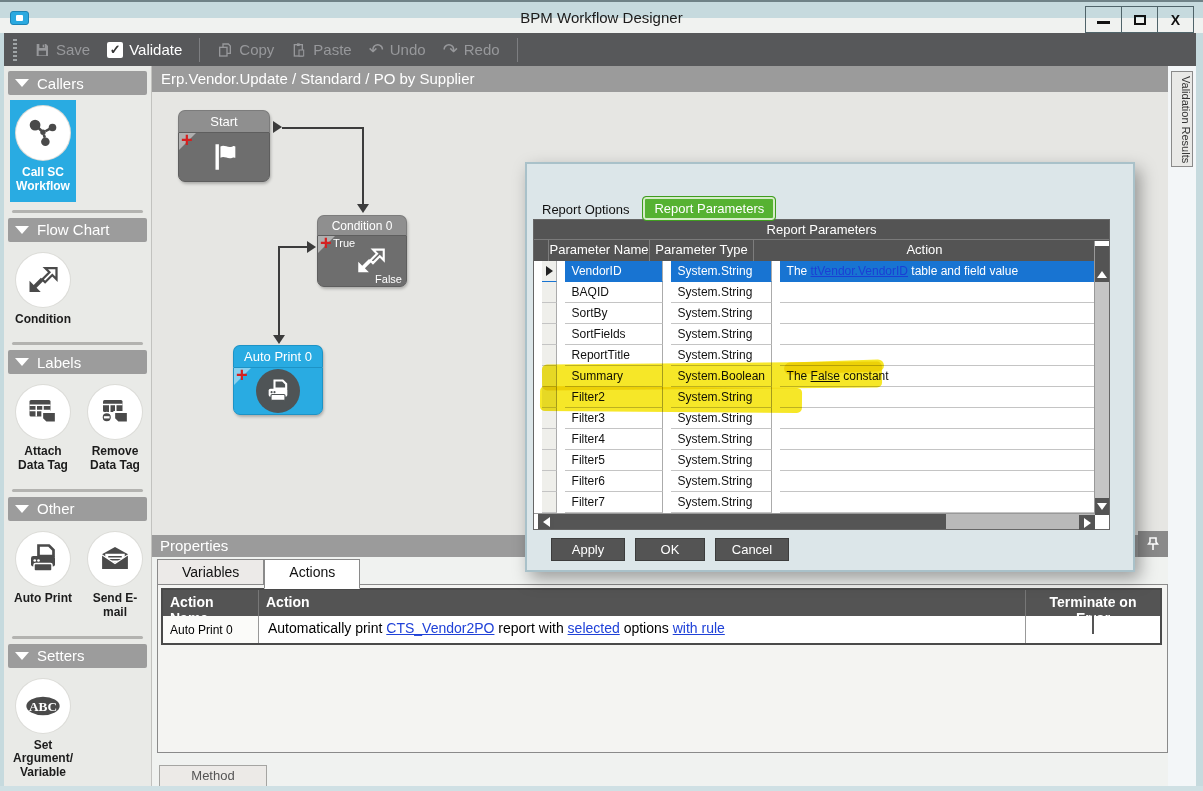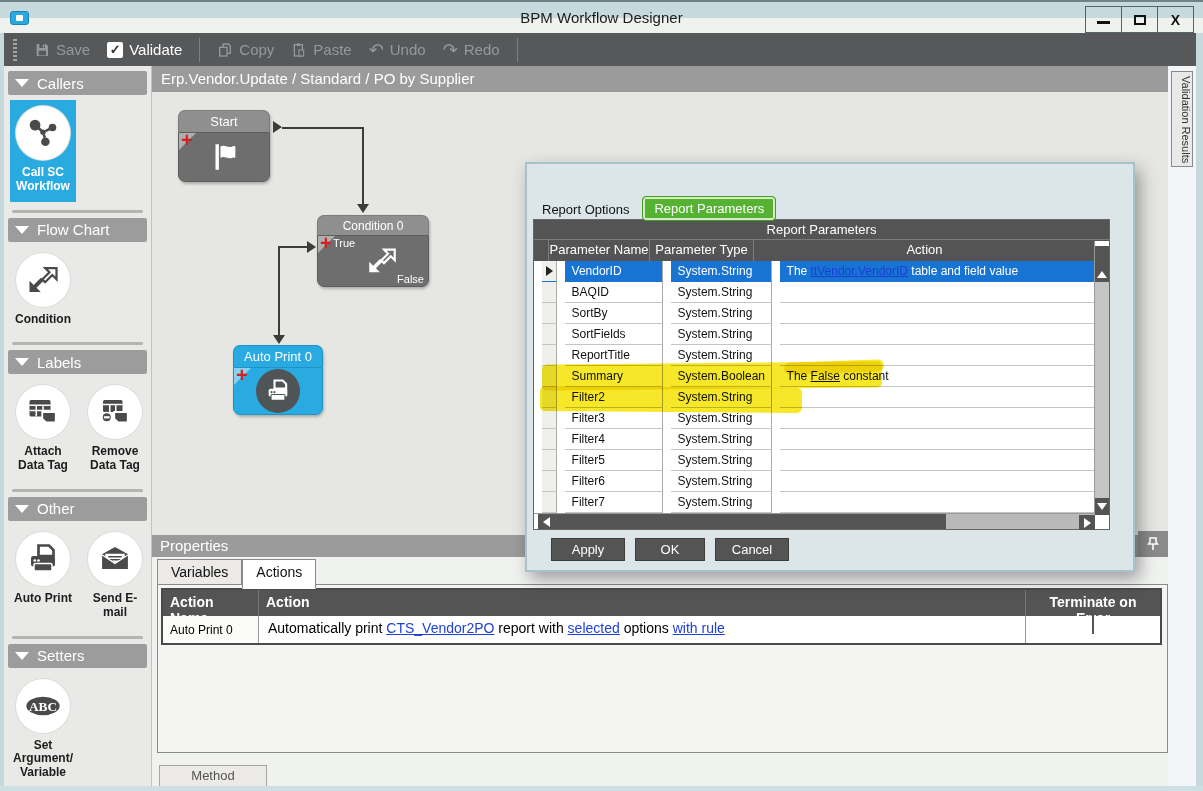--- a/index.html
+++ b/index.html
@@ -59,21 +59,21 @@
   .lab-true { left:15px; top:1px; }
   .lab-false { right:4px; bottom:1px; }
   .cline { position:absolute; background:#3c3c3c; }
   .arr-down { position:absolute; width:0; height:0; border-left:6px solid transparent; border-right:6px solid transparent; border-top:9px solid #3c3c3c; }
   .arr-right { position:absolute; width:0; height:0; border-top:6px solid transparent; border-bottom:6px solid transparent; border-left:9px solid #3c3c3c; }
 
   
   .props-header { position:absolute; left:152px; top:535px; width:1016px; height:22px; background:#9b9b9b; color:#fff; font-size:15px; line-height:22px; padding-left:8px; }
   .pin-btn { position:absolute; right:0; top:-4px; width:30px; height:26px; background:#8a8a8a; display:flex; align-items:center; justify-content:center; }
   .ptabs { position:absolute; left:157px; top:559px; display:flex; }
-  .ptab { height:30px; padding:4px 13px; font-size:14px; color:#111; border:1px solid #8a8a8a; background:#eceae8; }
+  .ptab { height:30px; padding:4px 24px; font-size:14px; color:#111; border:1px solid #8a8a8a; background:#eceae8; }
   .ptab.active { background:#fff; border-bottom:1px solid #fff; position:relative; z-index:3; }
   .props-panel { position:absolute; left:157px; top:584px; width:1011px; height:169px; background:#f4f4f2; border:1px solid #8a8a8a; }
   .atable { margin:3px; border:2px solid #4a4a4a; width:1001px; }
   .arow { display:flex; }
   .ahc { background:#545454; color:#fff; font-weight:bold; font-size:14px; padding:4px 7px; border-right:1px solid #777; height:26px; }
   .adc { background:#fff; border-right:1px solid #999; height:27px; }
   .c-name { width:96px; }
   .c-action { width:767px; }
   .c-term { width:134px; border-right:none; text-align:center; }
   .aname { font-size:12px; padding:7px 0 0 7px; background:#fbfbf9; }
@@ -355,21 +355,21 @@
       <div class="node-body" style="height:50px;">
         <span class="fold"></span>
         <span class="nplus">+</span>
         <svg width="34" height="34" viewBox="0 0 24 24">
             <rect x="6" y="3" width="2.4" height="18" fill="#fff"></rect>
             <path d="M9.5 4.5c3-1.6 5 1.4 8.5 0 1-.4 1.5-.2 2 .1v8c-.5-.3-1-.5-2-.1-3.5 1.4-5.5-1.6-8.5 0z" fill="#fff"></path>
           </svg>
       </div>
     </div>
 
-    <div class="node n-gray" style="left:165px;top:123px;width:112px;">
+    <div class="node n-gray" style="left:165px;top:123px;width:90px;">
       <div class="node-head" style="height:20px;line-height:20px;font-size:12px;">Condition 0</div>
       <div class="node-body" style="height:52px;">
         <span class="fold"></span>
         <span class="nplus">+</span>
         <span class="tf-label lab-true">True</span>
         <span class="tf-label lab-false">False</span>
         <svg width="34" height="34" viewBox="0 0 24 24" style="margin-left:18px;">
             <polygon points="13.5,4 21,4 21,11.5 18.2,8.7 13.4,13.5 11.5,11.6 16.3,6.8" fill="none" stroke="#fff" stroke-width="1.5"></polygon>
             <polygon points="10.5,20 3,20 3,12.5 5.8,15.3 10.6,10.5 12.5,12.4 7.7,17.2" fill="#fff"></polygon>
           </svg>

